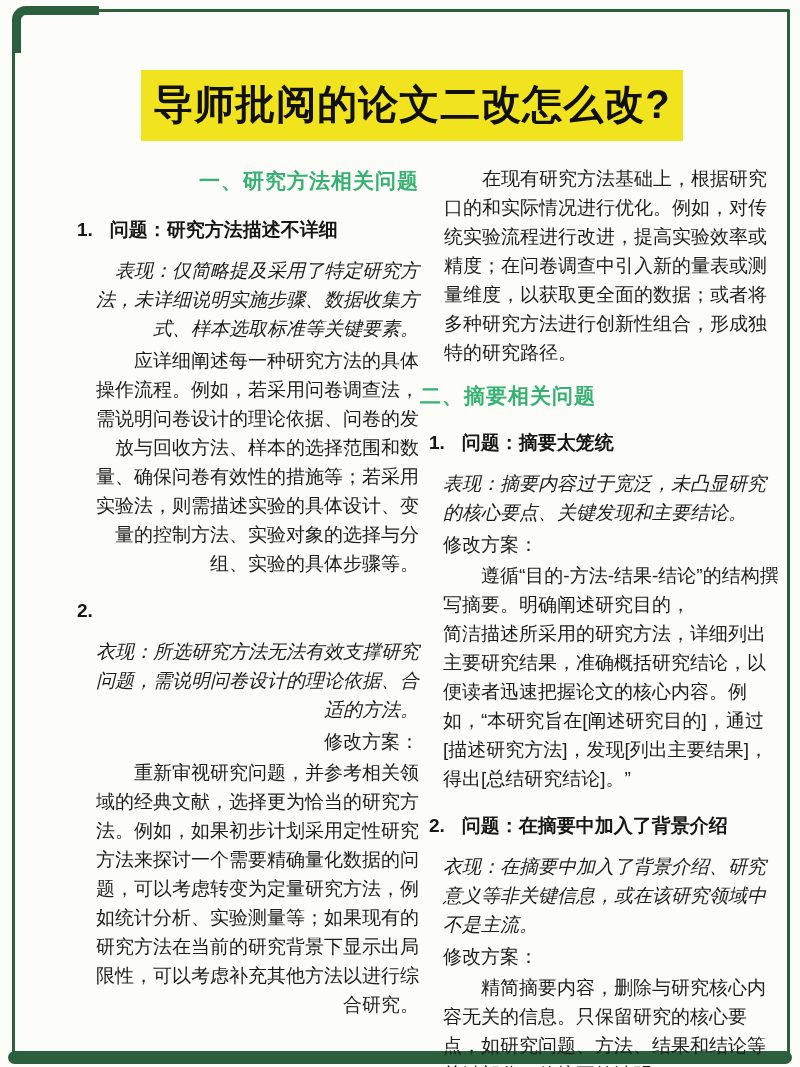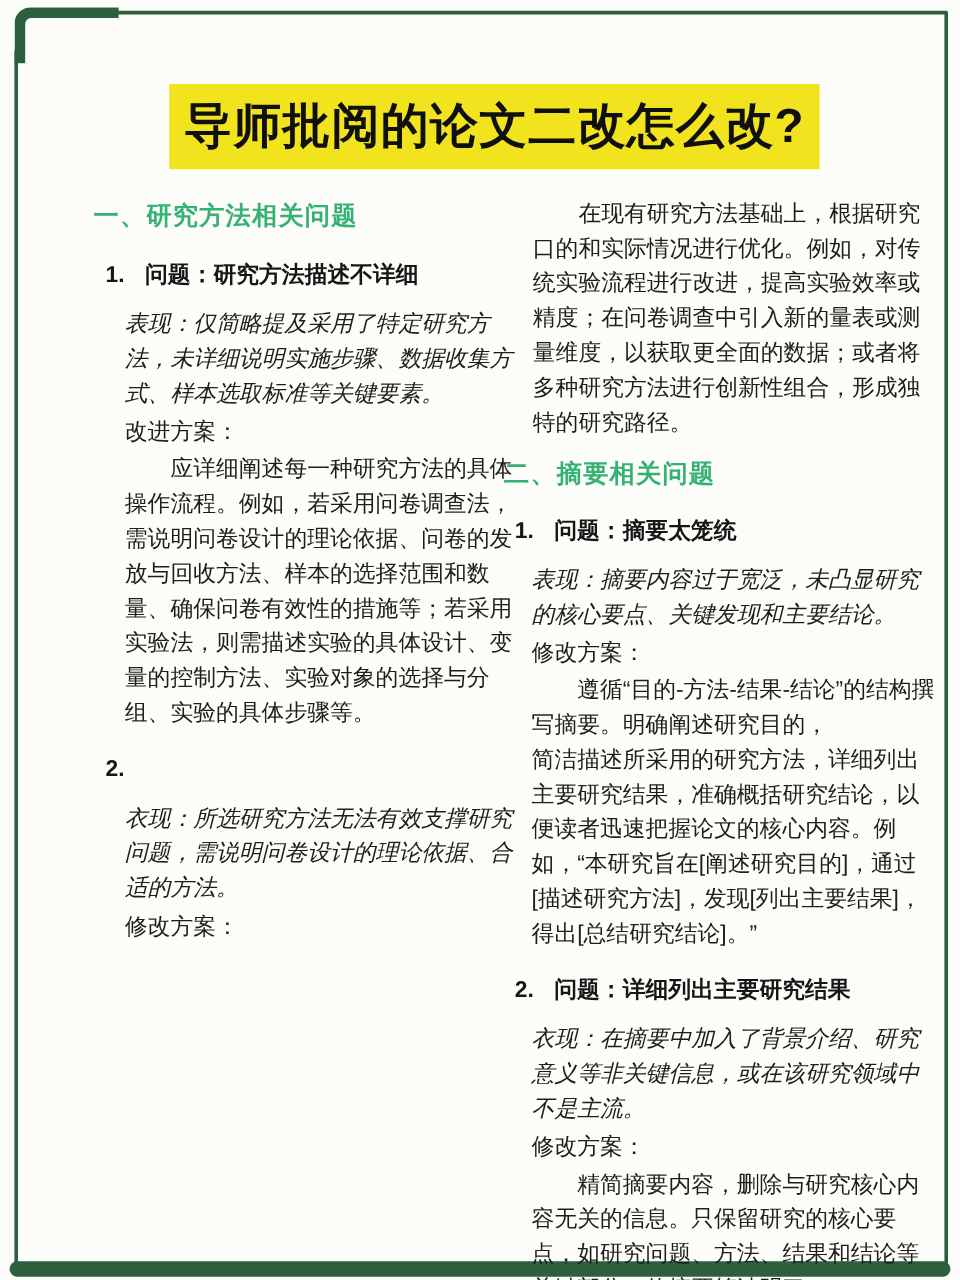--- a/index.html
+++ b/index.html
@@ -27,21 +27,21 @@
   .title-wrap { position: absolute; top: 70px; left: 12px; width: 800px; text-align: center; border-radius: 15px; }
   .title {
     display: inline-block;
     background: #f2e31f;
     padding: 7px 12px 9px 12px;
     font-size: 40px; font-weight: 900; letter-spacing: 1px;
     color: #101010;
   }
 
   .col { position: absolute; top: 162px; font-size: 19px; line-height: 29px; }
-  .col-left  { left: 78px;  width: 352px; }
+  .col-left  { left: 67px;  width: 352px; text-align: right; }
   .col-right { left: 420px; width: 362px; }
 
   .sec-heading {
     font-size: 21px; font-weight: 800; color: #35b273;
     margin: 4px 0 20px 0; letter-spacing: 1px;
   }
   .col-right .sec-heading { margin-top: 14px; margin-bottom: 14px; }
 
   .problem {
     display: flex; gap: 17px;
@@ -77,47 +77,47 @@
   </div>
 
   <div class="col col-left">
     <div class="sec-heading">一、研究方法相关问题</div>
 
     <div class="problem">
       <span class="num">1.</span>
       <span>问题：研究方法描述不详细</span>
     </div>
     <div class="body-text">表现：仅简略提及采用了特定研究方法，未详细说明实施步骤、数据收集方式、样本选取标准等关键要素。</div>
-    <div class="plan-label">改进方案：</div>
     <div class="plan-text">应详细阐述每一种研究方法的具体操作流程。例如，若采用问卷调查法，需说明问卷设计的理论依据、问卷的发放与回收方法、样本的选择范围和数量、确保问卷有效性的措施等；若采用实验法，则需描述实验的具体设计、变量的控制方法、实验对象的选择与分组、实验的具体步骤等。</div>
 
     <div class="problem">
       <span class="num">2.</span>
     </div>
     <div class="body-text">衣现：所选研究方法无法有效支撑研究问题，需说明问卷设计的理论依据、合适的方法。</div>
     <div class="plan-label">修改方案：</div>
+    <div class="plan-text">重新审视研究问题，并参考相关领域的经典文献，选择更为恰当的研究方法。例如，如果初步计划采用定性研究方法来探讨一个需要精确量化数据的问题，可以考虑转变为定量研究方法，例如统计分析、实验测量等；如果现有的研究方法在当前的研究背景下显示出局限性，可以考虑补充其他方法以进行综合研究。</div>
 
   </div>
 
   <div class="col col-right">
     <div class="plan-text plan-first">在现有研究方法基础上，根据研究口的和实际情况进行优化。例如，对传统实验流程进行改进，提高实验效率或精度；在问卷调查中引入新的量表或测量维度，以获取更全面的数据；或者将多种研究方法进行创新性组合，形成独特的研究路径。</div>
 
     <div class="sec-heading">二、摘要相关问题</div>
 
     <div class="problem">
       <span class="num">1.</span>
       <span>问题：摘要太笼统</span>
     </div>
     <div class="body-text">表现：摘要内容过于宽泛，未凸显研究的核心要点、关键发现和主要结论。</div>
     <div class="plan-label">修改方案：</div>
     <div class="plan-text">遵循“目的-方法-结果-结论”的结构撰写摘要。明确阐述研究目的，
 简洁描述所采用的研究方法，详细列出主要研究结果，准确概括研究结论，以便读者迅速把握论文的核心内容。例如，“本研究旨在[阐述研究目的]，通过[描述研究方法]，发现[列出主要结果]，得出[总结研究结论]。”</div>
 
     <div class="problem">
       <span class="num">2.</span>
-      <span>问题：详细列出主要研究结果</span>
+      <span>问题：在摘要中加入了背景介绍</span>
     </div>
     <div class="body-text">衣现：在摘要中加入了背景介绍、研究意义等非关键信息，或在该研究领域中不是主流。</div>
     <div class="plan-label">修改方案：</div>
     <div class="plan-text">精简摘要内容，删除与研究核心内容无关的信息。只保留研究的核心要点，如研究问题、方法、结果和结论等关键部分，使摘要简洁明了。</div>
   </div>
 
 </div>
 
 </body></html>

